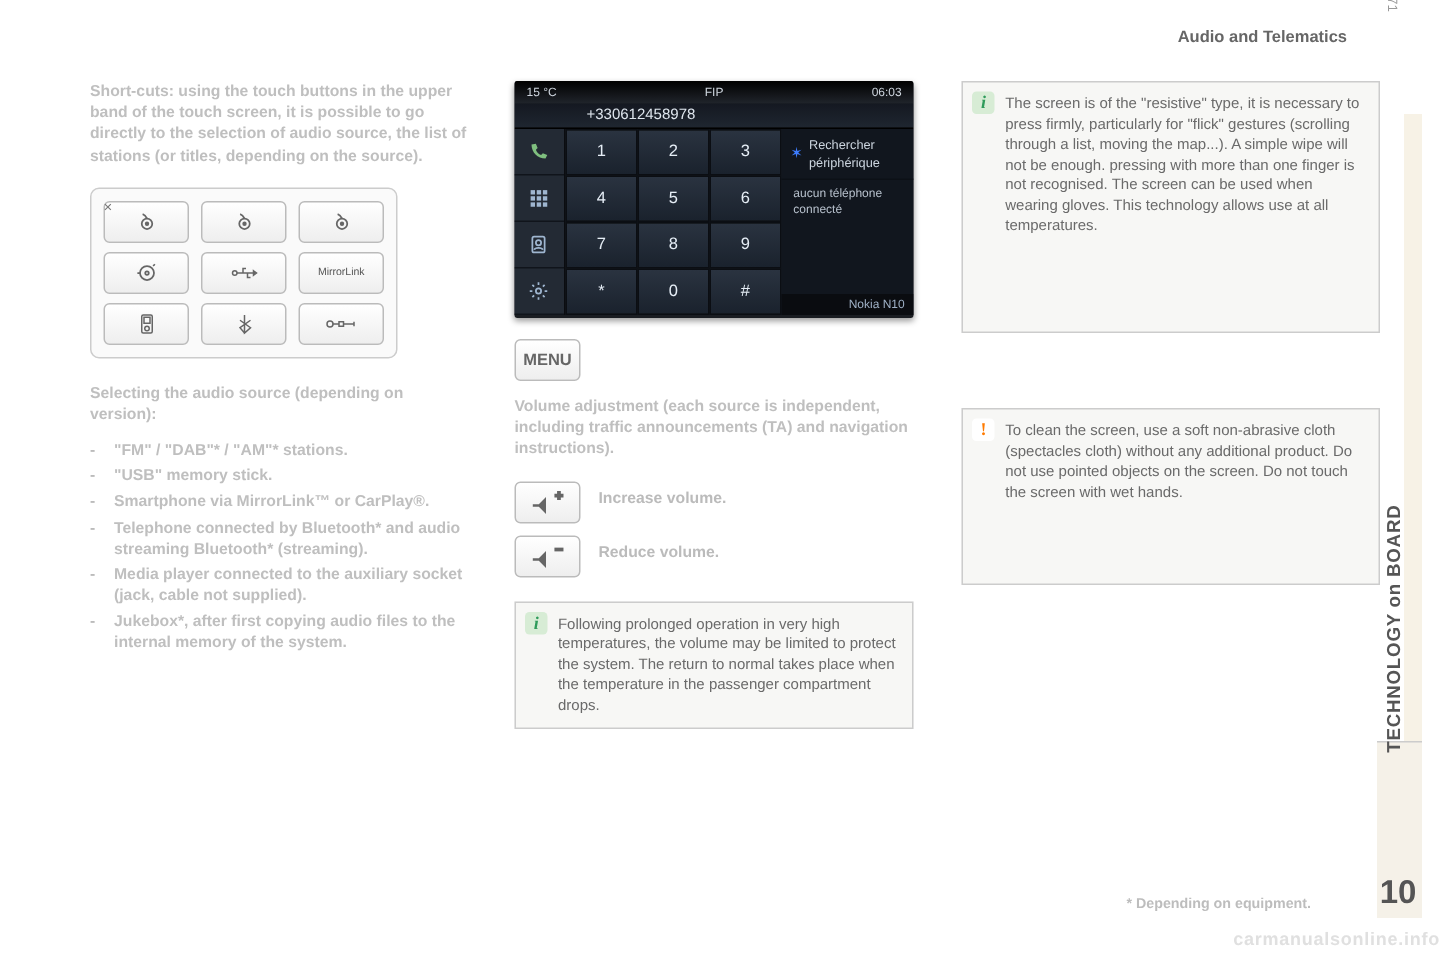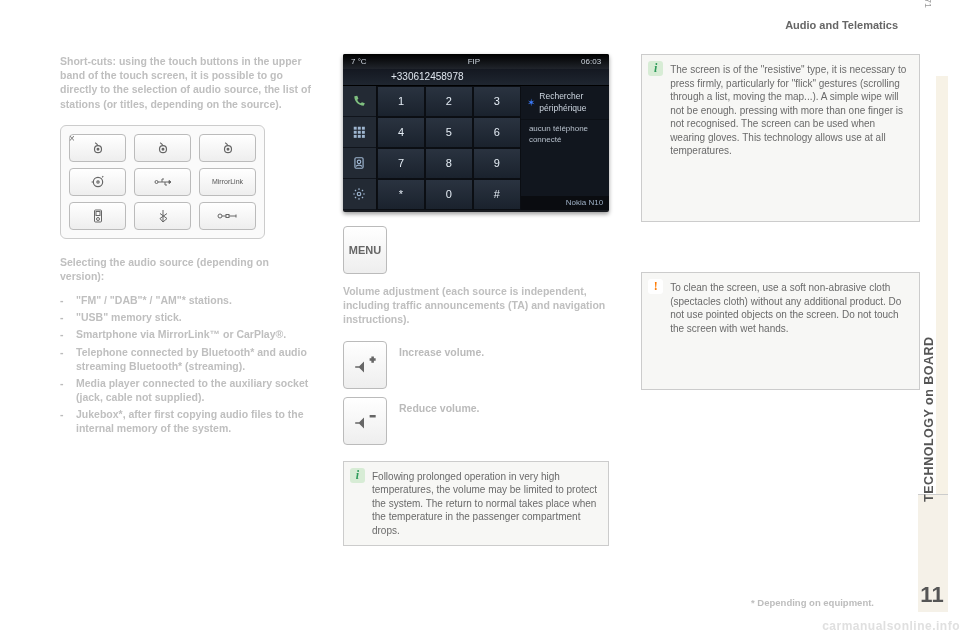--- a/index.html
+++ b/index.html
@@ -180,21 +180,21 @@
       font-size:8.5px; color:#cdd6e0;
     }
     .ph-search .bt-icon { color:#3d7dff; font-size:10px; }
     .ph-status { flex:1; padding:4px 8px; font-size:8px; color:#b7c0cc; }
     .ph-bottom { text-align:right; padding:2px 6px 2px; font-size:8px; color:#9fb1c6; background:#0a0c10;}
     .icon-row {
       display: flex; gap: 12px; align-items: flex-start;
       margin-top: 14px;
     }
     .icon-btn {
-      width: 44px; height: 48px;
+      width: 44px; height: 28px;
       border: 1px solid #bbb; border-radius: 4px;
       background: linear-gradient(#fff,#eee);
       display:flex; align-items:center; justify-content:center;
       font-weight: bold; color:#666; font-size:11px;
       flex-shrink: 0;
     }
     .icon-label { color:#bbb; font-weight:bold; padding-top:4px; }
     .mid-text { color:#bfbfbf; font-weight:bold; margin: 10px 0 8px; }
     .info-box {
       border: 1px solid #ccc;
@@ -240,21 +240,21 @@
 </head>
 <body>
 
 <div class="page">
 
   <div class="section-title">Audio and Telematics</div>
   <div class="page-number-top">171</div>
 
   <div class="sidebar-tab">
     <div class="sidebar-text">TECHNOLOGY on BOARD</div>
-    <div class="chapter-num">11</div>
+    <div class="chapter-num">10</div>
   </div>
 
   <div class="columns">
 
     <div class="col left">
       <p class="para-bold para-dim">Short-cuts: using the touch buttons in the upper band of the touch screen, it is possible to go directly to the selection of audio source, the list of stations (or titles, depending on the source).</p>
 
       <div class="source-panel" style="position:relative;">
         <span class="src-close">×</span>
         <div class="src-row">
@@ -349,21 +349,21 @@
         <div class="li">
             <span class="dash">-</span>
             <span class="txt">Jukebox*, after first copying audio files to the internal memory of the system.</span>
           </div>
       </div>
     </div>
 
     <div class="col mid">
       <div class="phone-screenshot">
         <div class="phone-top">
-          <span>7 °C</span>
+          <span>15 °C</span>
           <span>FIP</span>
           <span>06:03</span>
         </div>
         <div class="phone-number">+330612458978</div>
         <div class="phone-body">
           <div class="phone-left">
             <div class="ph-lbtn">
                 <svg width="14" height="14" viewBox="0 0 24 24" fill="#7fbf7f">
                   <path d="M4 4c0 9 7 16 16 16l2-4-5-2-2 2c-3-1-5-3-6-6l2-2-2-5z"></path>
                 </svg>

